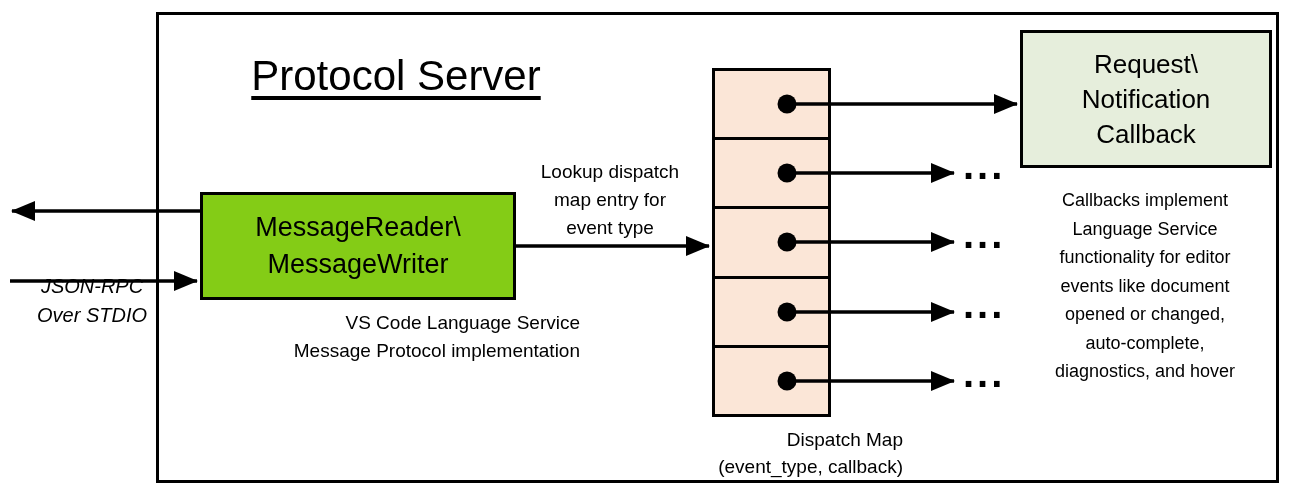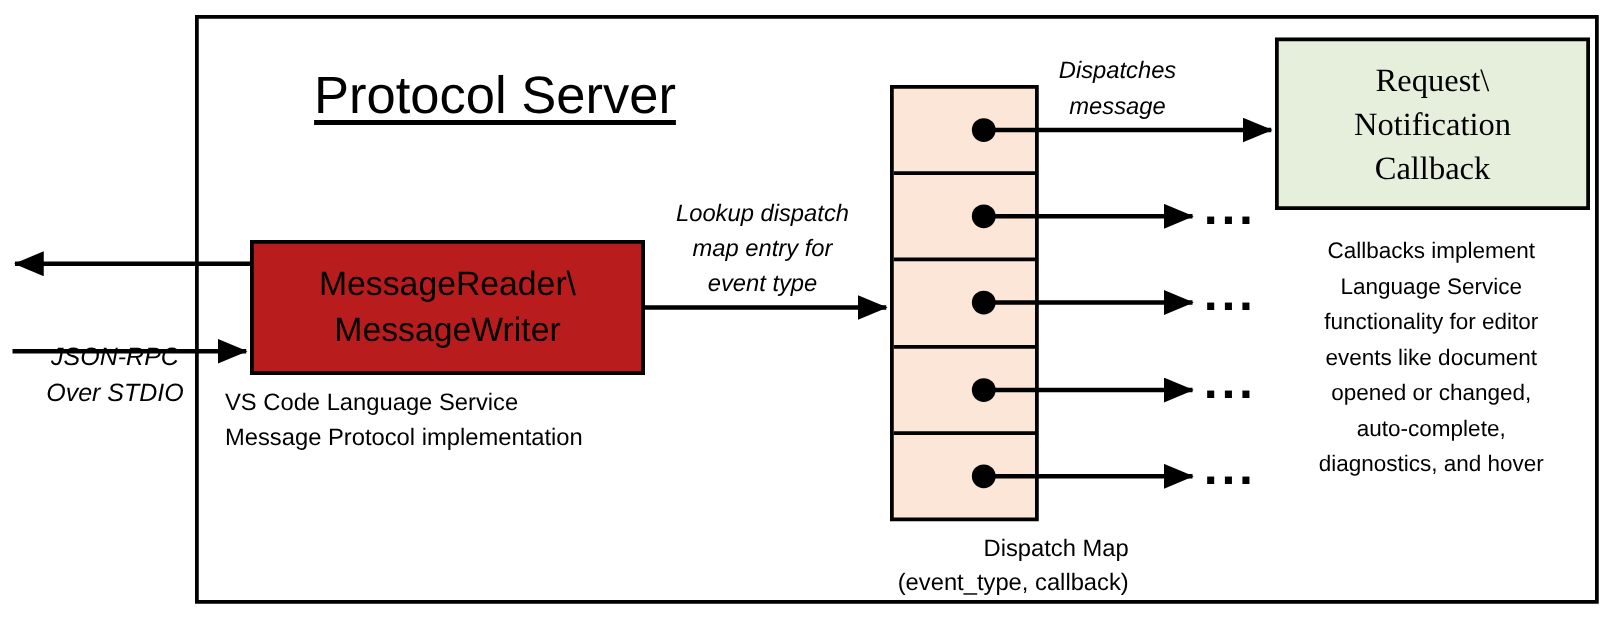--- a/index.html
+++ b/index.html
@@ -42,26 +42,26 @@
     border: 3px solid #000;
     display: flex; align-items: center; justify-content: center;
     text-align: center;
     font-size: 27px; line-height: 37px;
     white-space: pre-line;
   }
 
   .reader-caption {
     left: 180px; top: 309px; width: 400px;
     font-size: 19px; line-height: 28px;
-    text-align: left; white-space: pre-line;
+    text-align: right; white-space: pre-line;
   }
 
   .lookup-label {
     left: 520px; top: 158px; width: 180px;
-    font-size: 19px; line-height: 28px; font-style: italic;
+    font-size: 19px; line-height: 28px; 
     text-align: center; white-space: pre-line;
   }
 
   .dispatch-map {
     left: 712px; top: 68px; width: 119px; height: 349px;
     border: 3px solid #000;
     display: flex; flex-direction: column;
   }
   .dispatch-cell { flex: 1 1 0; }
   .dispatch-cell + .dispatch-cell { border-top: 3px solid #000; }
@@ -78,21 +78,20 @@
     text-align: center; white-space: pre-line;
   }
 
   .callback-box {
     left: 1020px; top: 30px; width: 252px; height: 138px;
     border: 3px solid #000;
     display: flex; align-items: center; justify-content: center;
     text-align: center;
     font-size: 26px; line-height: 35px;
     white-space: pre-line;
-    font-family: Liberation Serif, serif;
   }
 
   .callback-caption {
     left: 1016px; top: 186px; width: 258px;
     font-size: 18px; line-height: 28.5px;
     text-align: center; white-space: pre-line;
   }
 
   .wires {
     left: 0; top: 0; width: 1291px; height: 494px;
@@ -110,43 +109,41 @@
 
 <div class="canvas">
 
   <div class="abs outer-box"></div>
 
   <div class="abs title">Protocol Server</div>
 
   <div class="abs io-label">JSON-RPC
 Over STDIO</div>
 
-  <div class="abs reader-box" style="background-color: #b91c1c;">MessageReader\
+  <div class="abs reader-box" style="background-color: #84cc16;">MessageReader\
 MessageWriter</div>
 
   <div class="abs reader-caption">VS Code Language Service
 Message Protocol implementation</div>
 
   <div class="abs lookup-label">Lookup dispatch
 map entry for
 event type</div>
 
   <div class="abs dispatch-map" style="background-color: rgb(251, 230, 215);">
     <div class="dispatch-cell"></div>
     <div class="dispatch-cell"></div>
     <div class="dispatch-cell"></div>
     <div class="dispatch-cell"></div>
     <div class="dispatch-cell"></div>
   </div>
 
   <div class="abs map-label">Dispatch Map
 (event_type, callback)</div>
 
-  <div class="abs dispatches-label">Dispatches
-message</div>
 
   <div class="abs callback-box" style="background-color: rgb(230, 238, 220);">Request\
 Notification
 Callback</div>
 
   <div class="abs callback-caption">Callbacks implement
 Language Service
 functionality for editor
 events like document
 opened or changed,

